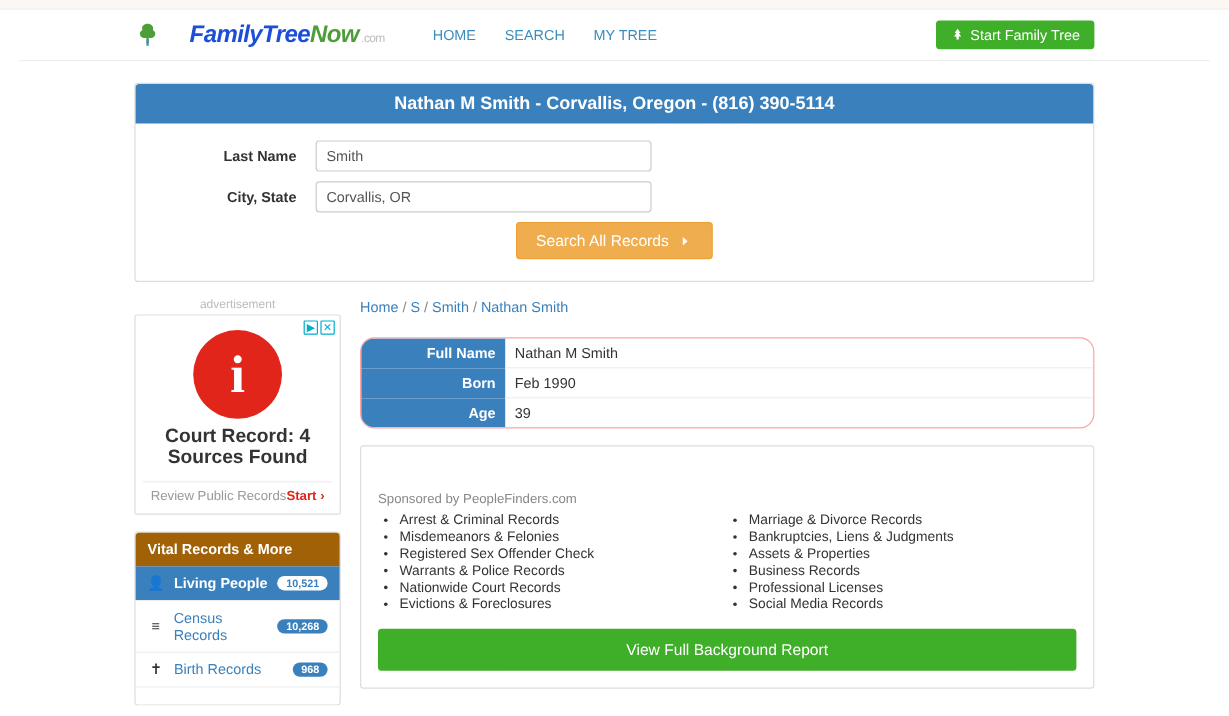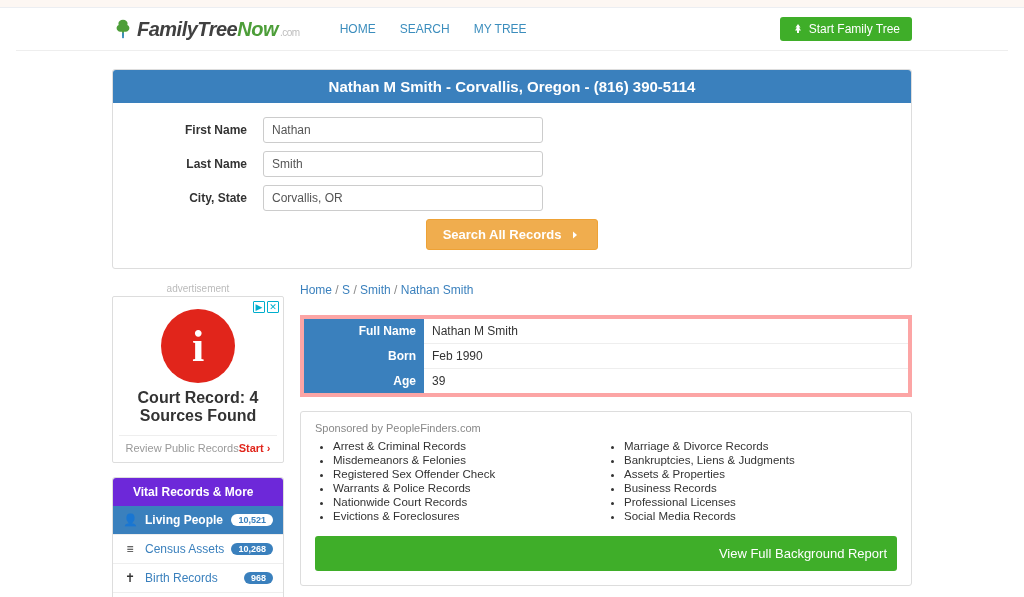--- a/index.html
+++ b/index.html
@@ -6,88 +6,88 @@
   body { font-family: "Helvetica Neue", Helvetica, Arial, sans-serif; font-size: 13px; color: #333; background: #fff; }
   a { text-decoration: none; }
   .top-band { height: 8px; background: #fdf7f3; border-bottom: 1px solid #eceef2; }
   .container { width: 800px; margin: 0 auto; }
 
   
   .navbar { display: flex; align-items: center; padding: 8px 0; }
   .logo-wrap { display: flex; align-items: center; }
   .logo-wrap svg { width: 22px; height: 22px; margin-right: 3px; }
   .logo-text { font-size: 20px; font-weight: 700; letter-spacing: -0.5px; }
-  .logo-text .ft { color: #404040; font-style: italic; }
+  .logo-text .ft { color: #1d4ed8; font-style: italic; margin-left: 21px; }
   .logo-text .now { color: #4d9e39; font-style: italic; }
   .logo-text .dotcom { color: #bdbdbd; font-size: 10px; font-style: normal; font-weight: 400; margin-left: 2px; }
   .nav-links { display: flex; margin-left: 28px; }
   .nav-links a { color: #3b8dbd; font-size: 12px; font-weight: 400; padding: 6px 12px; }
   .btn-green-sm { background: #3fae29; color: #fff; border-radius: 3px; padding: 5px 12px; font-size: 12px; display: inline-flex; align-items: center; cursor: pointer; margin-left: auto; }
   .btn-green-sm svg { width: 12px; height: 12px; margin-right: 5px; fill: #fff; }
   .nav-rule { height: 1px; background: #eee; margin: 0 16px 18px; }
 
   
   .panel { border: 1px solid #ddd; border-radius: 3px; margin-bottom: 14px; background: #fff; }
   .panel-blue-head { background: #3a80bd; color: #fff; font-weight: 700; font-size: 15px; padding: 8px 12px; border-radius: 3px 3px 0 0; text-align: center; }
   .search-body { padding: 14px 30px 18px; }
   .frow { display: flex; align-items: center; margin-bottom: 8px; }
   .frow label { width: 120px; text-align: right; padding-right: 16px; font-size: 12px; color: #333; font-weight: 700; }
   .frow input { flex: 1; border: 1px solid #ccc; border-radius: 3px; padding: 5px 8px; font-size: 12px; color: #555; max-width: 280px; }
   .btn-orange { background: #f0ad4e; color: #fff; border: 1px solid #eea236; border-radius: 3px; padding: 7px 16px; font-size: 13px; display: inline-flex; align-items: center; cursor: pointer; }
   .btn-orange svg { width: 12px; height: 12px; margin-left: 8px; fill: #fff; }
-  .search-btn-wrap { text-align: center; margin-top: 6px; font-weight: bold; }
+  .search-btn-wrap { text-align: center; margin-top: 6px; }
 
   
   .two-col { display: flex; align-items: flex-start; }
   .left-col { width: 172px; flex-shrink: 0; margin-right: 16px; }
   .right-col { flex: 1; }
 
   
   .ad-label { text-align: center; color: #bbb; font-size: 10px; margin-bottom: 2px; }
   .ad-box { border: 1px solid #ddd; border-radius: 2px; padding: 8px 6px; text-align: center; position: relative; background:#fff; }
   .ad-x { position: absolute; top: 4px; right: 4px; display:flex; gap:2px;}
   .ad-x span{ width:12px;height:12px;border:1px solid #00aecd; color:#00aecd; font-size:9px; line-height:10px; border-radius:1px;}
   .info-badge { width: 74px; height: 74px; border-radius: 50%; background: #e1251b; color: #fff; display: inline-flex; align-items: center; justify-content: center; font-family: Georgia, serif; font-size: 44px; font-weight:700; margin:4px 0 6px;}
   .ad-title { font-size: 16px; font-weight: 700; margin-bottom: 10px; }
   .ad-foot { display: flex; justify-content: center; align-items: center; border-top: 1px solid #eee; padding-top: 6px; font-size: 11px; }
   .ad-foot .left { color: #999; }
   .ad-foot .open { color: #e1251b; font-weight: 700; }
 
   
   .side-panel { border: 1px solid #ddd; border-radius: 3px; margin-top: 14px; background:#fff; }
-  .side-head { background: #6d28d9; color: #fff; font-weight: 700; font-size: 12px; padding: 7px 20px; border-radius: 3px 3px 0 0; }
+  .side-head { background: #a16207; color: #fff; font-weight: 700; font-size: 12px; padding: 7px 10px; border-radius: 3px 3px 0 0; }
   .side-list { list-style: none; }
   .side-list li { display: flex; align-items: center; padding: 7px 10px; border-top: 1px solid #eee; font-size: 12px; cursor: pointer; }
   .side-list li:first-child { border-top: none; }
   .side-list li.active { background: #3a80bd; color: #fff; }
   .side-list li .ic { width: 14px; text-align: center; margin-right: 8px; font-family: Arial; }
   .side-list li.active .ic { color:#fff; }
   .side-list li .lbl { color:#3a80bd; }
   .side-list li.active .lbl { color:#fff; font-weight:700; }
   .side-list li .badge { margin-left: auto; background: #3a80bd; color: #fff; border-radius: 8px; font-size: 9px; padding: 1px 7px; font-weight:700;}
   .side-list li.active .badge { background: #fff; color: #3a80bd; }
 
   
   .breadcrumb { font-size: 12px; color: #888; margin-bottom: 18px; }
   .breadcrumb a { color: #3a80bd; }
 
   
-  .info-table { width: 100%; border: 4px solid #fca5a5; border-radius: 0; margin-bottom: 14px; overflow:hidden;margin-top:12px;}
+  .info-table { width: 100%; border: 1px solid #fca5a5; border-radius: 12px; margin-bottom: 14px; overflow:hidden;margin-top:12px;}
   .info-row { display: flex; font-size: 12px; }
   .info-row .k { width: 120px; background: #3a80bd; color: #fff; text-align: right; padding: 5px 8px; font-weight:700;}
   .info-row .v { flex: 1; padding: 5px 8px; color:#333; border-bottom:1px solid #eee;}
   .info-row:last-child .v{border-bottom:none;}
 
   
-  .report-body { padding: 10px 14px 14px; font-size: 11.5px; }
+  .report-body { padding: 10px 14px 14px; font-size: 11.5px; margin-top: 28px; }
   .sponsored { color:#888; font-size:11px; margin-bottom:6px;}
   .report-lists { display: flex; }
   .report-lists ul { list-style: disc; padding-left: 18px; width: 50%; color:#333;}
   .report-lists li { margin-bottom: 2px; }
-  .btn-green-lg { display: block; background: #3fae29; color: #fff; text-align: right; padding: 10px; border-radius: 3px; font-size: 13px; margin-top: 12px; cursor: pointer; }
+  .btn-green-lg { display: block; background: #3fae29; color: #fff; text-align: center; padding: 10px; border-radius: 3px; font-size: 13px; margin-top: 12px; cursor: pointer; }
 </style>
 </head>
 <body>
 
 <div class="top-band"></div>
 
 <div class="container">
   <div class="navbar">
     <div class="logo-wrap">
       <svg viewBox="0 0 24 24">
@@ -112,24 +112,20 @@
   </div>
 </div>
 <div class="nav-rule"></div>
 
 <div class="container">
 
   <div class="panel">
     <div class="panel-blue-head">Nathan M Smith - Corvallis, Oregon - (816) 390-5114</div>
     <div class="search-body">
       <div class="frow">
-        <label>First Name</label>
-        <input value="Nathan" style="">
-      </div>
-      <div class="frow">
         <label>Last Name</label>
         <input value="Smith" style="">
       </div>
       <div class="frow">
         <label>City, State</label>
         <input value="Corvallis, OR" style="">
       </div>
       <div class="search-btn-wrap">
         <span class="btn-orange">
           <span>Search All Records</span>
@@ -161,21 +157,21 @@
       <div class="side-panel">
         <div class="side-head">Vital Records &amp; More</div>
         <ul class="side-list" id="side-list">
             <li class="active">
               <span class="ic">👤</span>
               <span class="lbl">Living People</span>
               <span class="badge">10,521</span>
             </li>
             <li>
               <span class="ic">≡</span>
-              <span class="lbl">Census Assets</span>
+              <span class="lbl">Census Records</span>
               <span class="badge">10,268</span>
             </li>
             <li>
               <span class="ic">✝</span>
               <span class="lbl">Birth Records</span>
               <span class="badge">968</span>
             </li>
             <li></li>
           </ul>
       </div>

